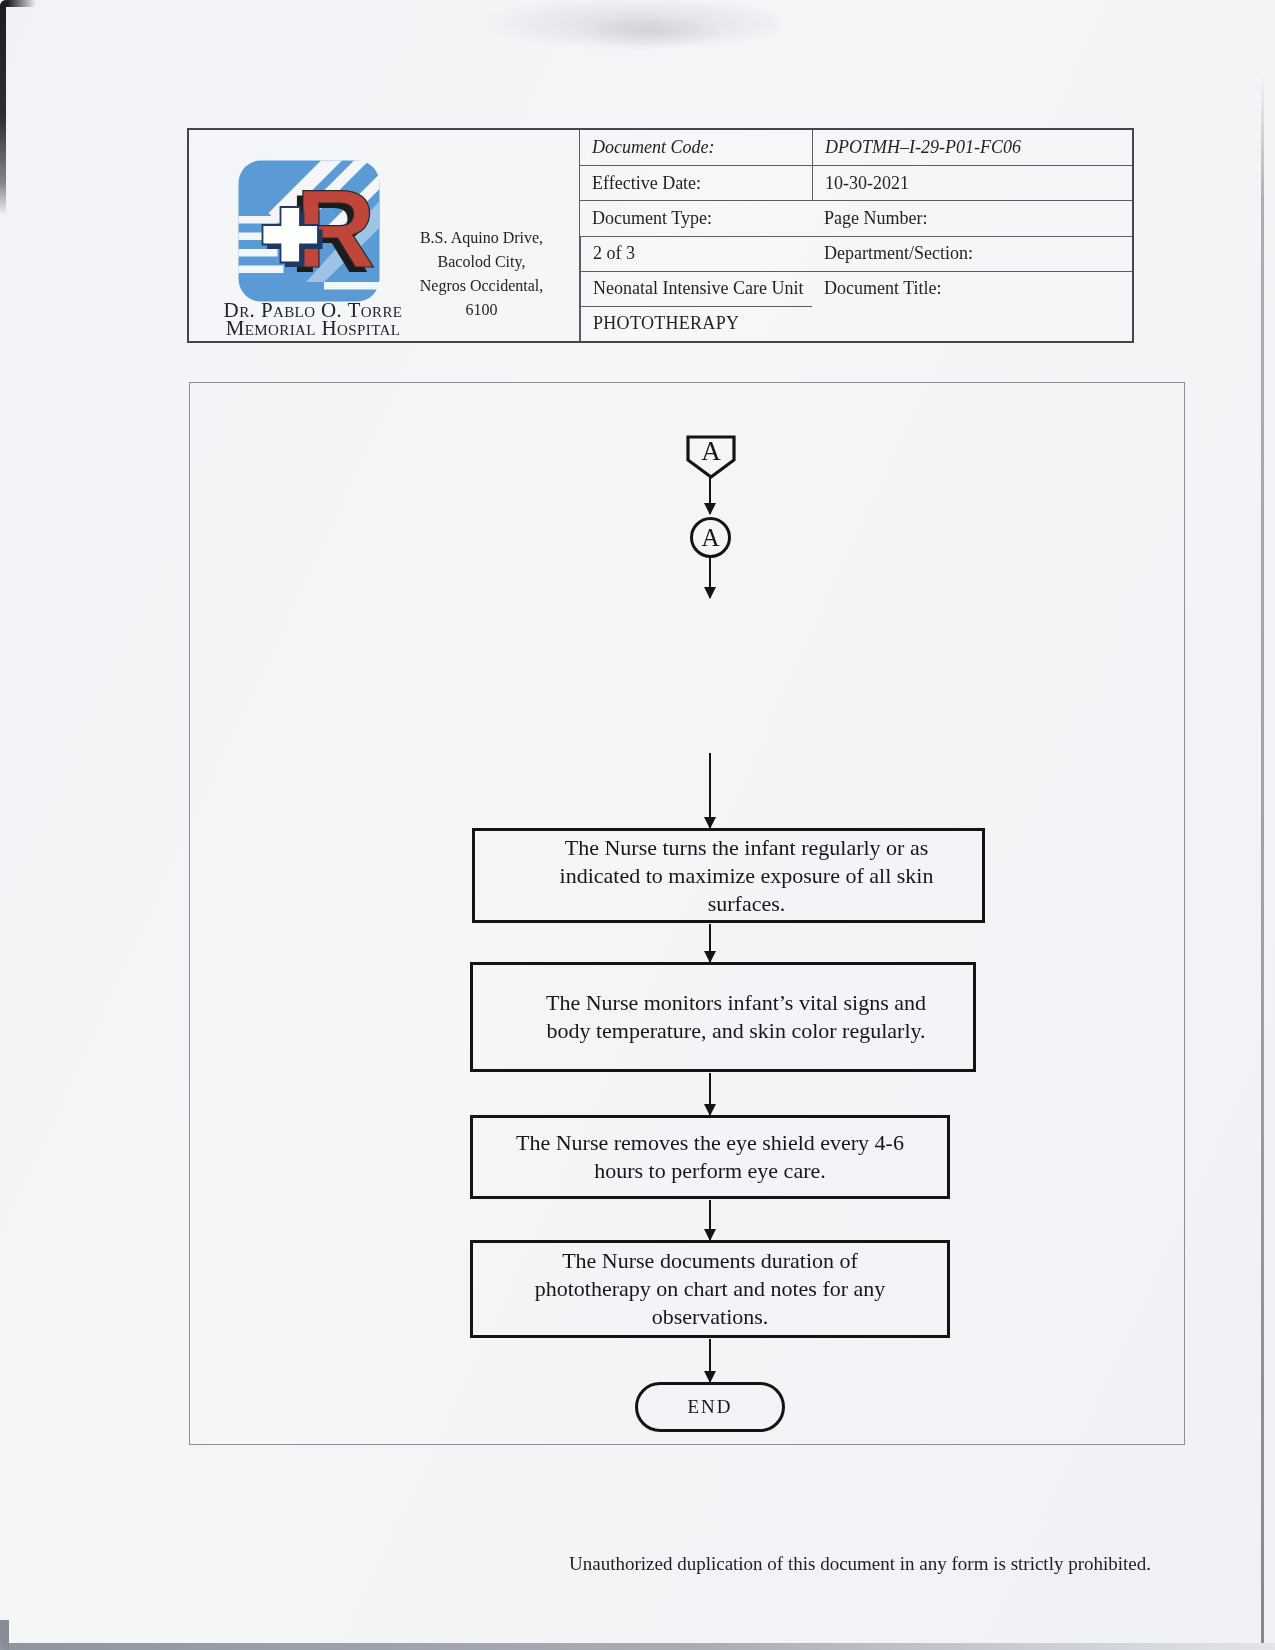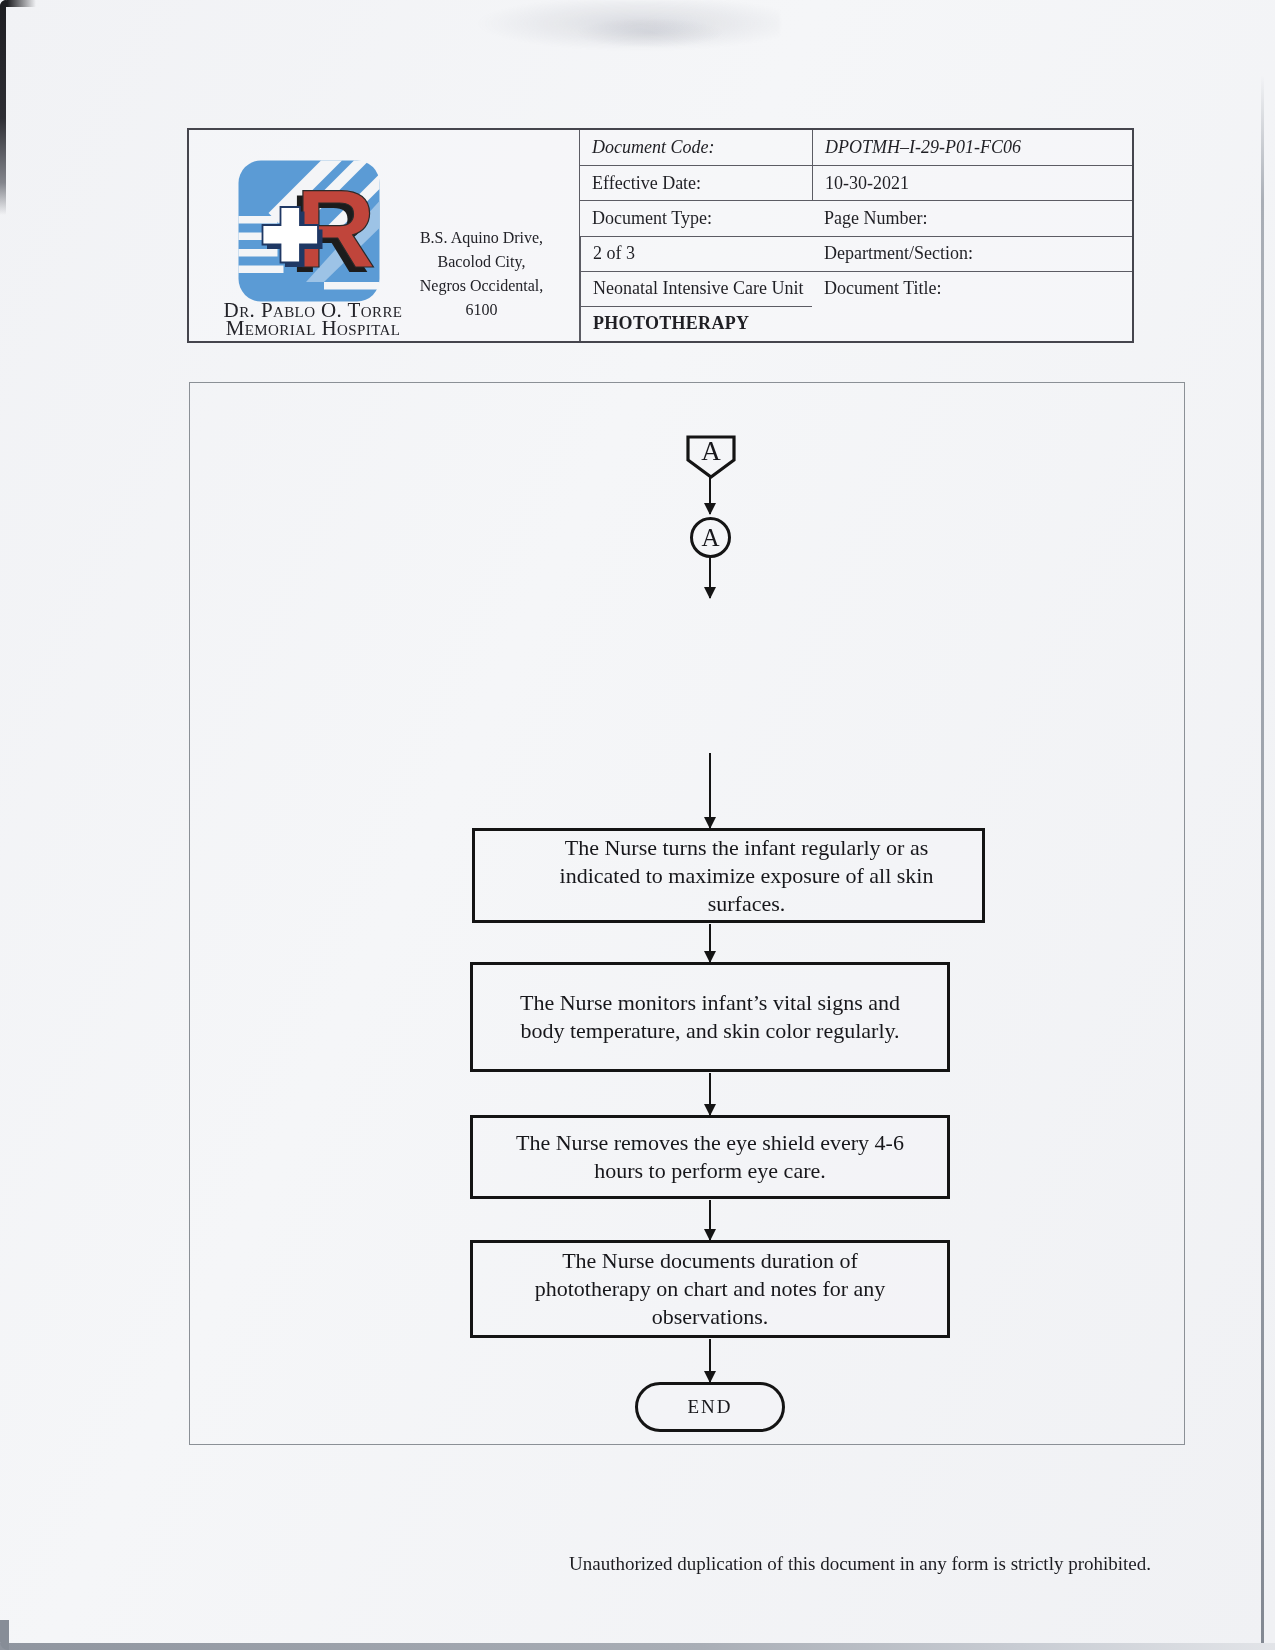--- a/index.html
+++ b/index.html
@@ -33,21 +33,21 @@
   
   .header-table{
     position:absolute;left:187px;top:128px;width:943px;height:211px;
     display:grid;grid-template-columns:391px 232px 320px;grid-template-rows:repeat(6,1fr);
     border:2px solid #45454d;background:rgba(250,250,252,0.35);
   }
   .org-cell{grid-row:1/7;grid-column:1;position:relative;border-right:1px solid #5c5c64;}
   .hcell{display:flex;align-items:center;padding-left:12px;font-size:18px;border-top:1px solid #5c5c64;overflow:hidden;white-space:nowrap;}
   .hcell.first{border-top:none;font-style:italic;}
   .hcell.val{border-left:1px solid #5c5c64;}
-  .hcell.bold{font-weight:bold;letter-spacing:0.3px;}
+  .hcell.bold{font-weight:normal;letter-spacing:0.3px;}
   .logo-svg{position:absolute;left:42px;top:26px;width:156px;height:150px;}
   .address{position:absolute;left:205px;top:96px;width:175px;text-align:center;
     font-size:16px;line-height:24px;white-space:pre-line;color:#222228;}
   .org-name{position:absolute;left:6px;top:172px;width:236px;text-align:center;
     font-variant:small-caps;font-size:21px;line-height:17.5px;letter-spacing:0.4px;color:#232329;}
 
   
   .flow-frame{position:absolute;left:189px;top:382px;width:994px;height:1061px;border:1px solid #8b9096;}
   .flow-box{position:absolute;display:flex;align-items:center;justify-content:center;
     text-align:center;white-space:pre-line;font-size:22px;line-height:28px;color:#17171b;
@@ -138,21 +138,21 @@
 
 
   <div class="arrow" style="top:753px;height:75px;"></div>
 
   <div class="flow-box" style="left:472px;top:828px;width:471px;height:89px;padding-left:36px;">The Nurse turns the infant regularly or as
 indicated to maximize exposure of all skin
 surfaces.</div>
 
   <div class="arrow" style="top:924px;height:38px;"></div>
 
-  <div class="flow-box" style="left:470px;top:962px;width:474px;height:104px;">The Nurse monitors infant’s vital signs and
+  <div class="flow-box" style="left:470px;top:962px;width:474px;height:104px;padding-left:26px;">The Nurse monitors infant’s vital signs and
 body temperature, and skin color regularly.</div>
 
   <div class="arrow" style="top:1073px;height:42px;"></div>
 
   <div class="flow-box" style="left:470px;top:1115px;width:474px;height:78px;">The Nurse removes the eye shield every 4-6
 hours to perform eye care.</div>
 
   <div class="arrow" style="top:1200px;height:40px;"></div>
 
   <div class="flow-box" style="left:470px;top:1240px;width:474px;height:92px;text-align:center;">The Nurse documents duration of

